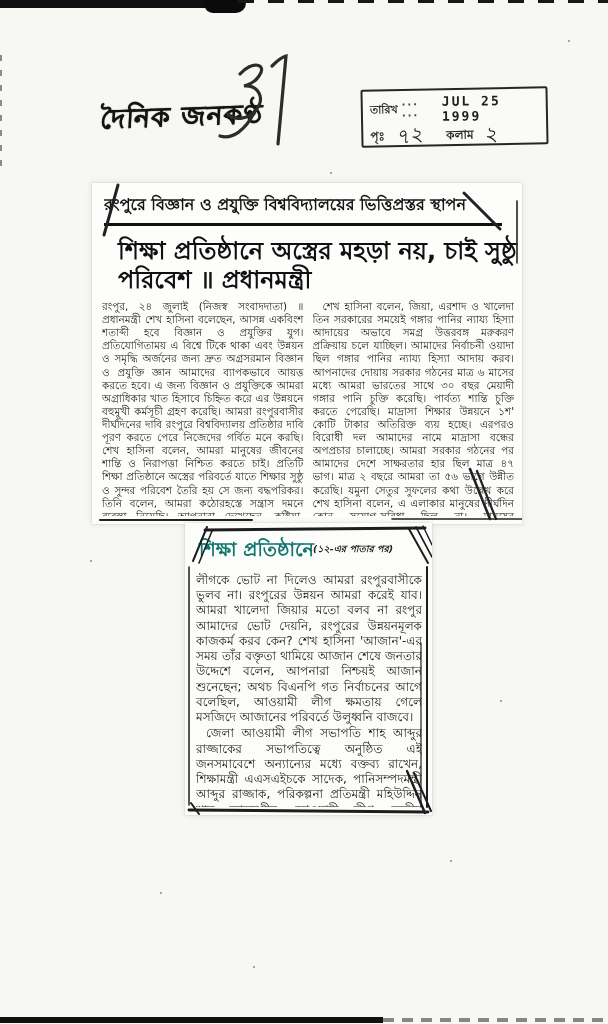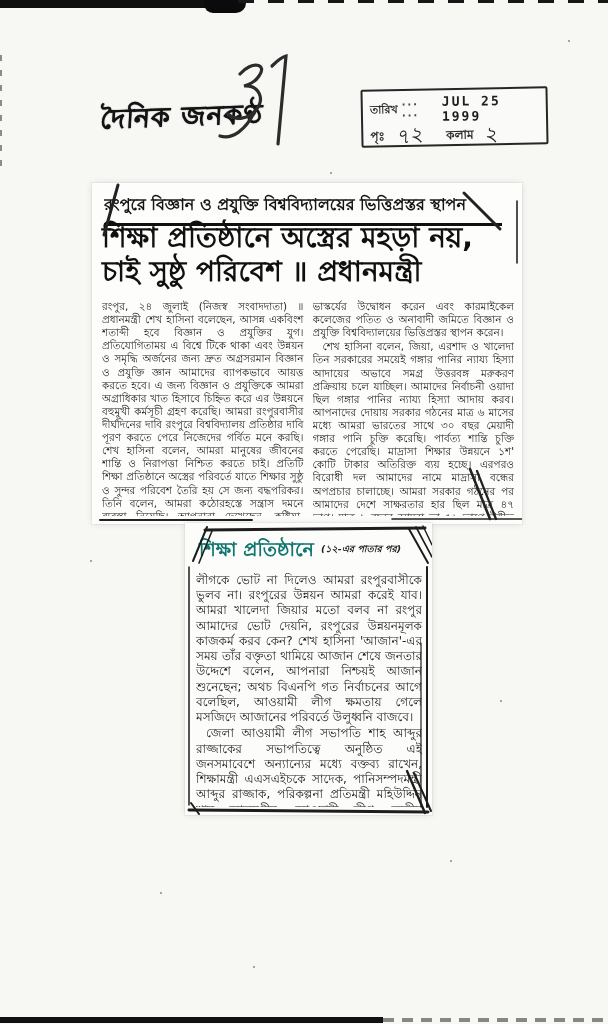--- a/index.html
+++ b/index.html
@@ -42,40 +42,40 @@
   .clip1{
     position:absolute;left:92px;top:183px;width:430px;height:341px;
     background:#fdfdfb;box-shadow:0 0 7px rgba(0,0,0,.10), 0 0 0 1px rgba(0,0,0,.04);
   }
   .kicker{
     position:absolute;left:12px;top:9px;width:398px;
     font-size:16px;font-weight:700;color:#151515;
     border-bottom:3px solid #101010;padding-bottom:4px;white-space:nowrap;overflow:hidden;
   }
   .headline{
-    position:absolute;left:10px;top:38px;width:408px;margin:0;
-    font-size:28px;line-height:1.2;font-weight:800;color:#101010;letter-spacing:0;
+    position:absolute;left:10px;top:38px;width:408px;margin:16px;
+    font-size:24px;line-height:1.2;font-weight:800;color:#101010;letter-spacing:0;
   }
   .cols{position:absolute;left:10px;top:117px;width:412px;height:216px;display:flex;gap:9px;overflow:hidden;}
   .col{width:202px;height:100%;overflow:hidden;text-align:justify;
     font-size:10.4px;line-height:1.26;color:#222;font-weight:500;}
   .col p{margin:0 0 1px 0;text-indent:10px;}
   .col p.first{text-indent:0;}
   .clip1-marks,.clip2-marks{position:absolute;left:0;top:0;pointer-events:none;}
   .clip1-marks line{stroke:#222;stroke-linecap:round;}
   
   .clip2{
     position:absolute;left:185px;top:523px;width:247px;height:292px;
     background:#fcfcfa;box-shadow:0 0 7px rgba(0,0,0,.10), 0 0 0 1px rgba(0,0,0,.04);
   }
   .clip2-title{
     position:absolute;left:14px;top:12px;font-size:19px;font-weight:800;color:#0f766e;white-space:nowrap;
   }
   .clip2-cont{
-    position:absolute;left:136px;top:19px;font-size:9.5px;font-weight:700;font-style:italic;color:#222;white-space:nowrap;
+    position:absolute;left:128px;top:19px;font-size:9.5px;font-weight:700;font-style:italic;color:#222;white-space:nowrap;
   }
   .clip2-body{
     position:absolute;left:11px;top:50px;width:226px;height:234px;overflow:hidden;
     text-align:justify;font-size:12px;line-height:1.27;color:#222;font-weight:400;
   }
   .clip2-body p{margin:0 0 1px 0;text-indent:10px;}
   .clip2-body p.first{text-indent:0;}
   .clip2-marks line{stroke:#1d1d1d;stroke-linecap:round;}
   .speck{position:absolute;background:#8a8a8a;border-radius:50%;}
 </style>
@@ -113,21 +113,20 @@
 
   <div class="clip1">
     <div class="kicker">রংপুরে বিজ্ঞান ও প্রযুক্তি বিশ্ববিদ্যালয়ের ভিত্তিপ্রস্তর স্থাপন</div>
     <h1 class="headline">শিক্ষা প্রতিষ্ঠানে অস্ত্রের মহড়া নয়, চাই সুষ্ঠু পরিবেশ ॥ প্রধানমন্ত্রী</h1>
     <div class="cols">
       <div class="col">
         <p class="first">রংপুর, ২৪ জুলাই (নিজস্ব সংবাদদাতা) ॥ প্রধানমন্ত্রী শেখ হাসিনা বলেছেন, আসন্ন একবিংশ শতাব্দী হবে বিজ্ঞান ও প্রযুক্তির যুগ। প্রতিযোগিতাময় এ বিশ্বে টিকে থাকা এবং উন্নয়ন ও সমৃদ্ধি অর্জনের জন্য দ্রুত অগ্রসরমান বিজ্ঞান ও প্রযুক্তি জ্ঞান আমাদের ব্যাপকভাবে আয়ত্ত করতে হবে। এ জন্য বিজ্ঞান ও প্রযুক্তিকে আমরা অগ্রাধিকার খাত হিসাবে চিহ্নিত করে এর উন্নয়নে বহুমুখী কর্মসূচী গ্রহণ করেছি। আমরা রংপুরবাসীর দীর্ঘদিনের দাবি রংপুরে বিশ্ববিদ্যালয় প্রতিষ্ঠার দাবি পূরণ করতে পেরে নিজেদের গর্বিত মনে করছি। শেখ হাসিনা বলেন, আমরা মানুষের জীবনের শান্তি ও নিরাপত্তা নিশ্চিত করতে চাই। প্রতিটি শিক্ষা প্রতিষ্ঠানে অস্ত্রের পরিবর্তে যাতে শিক্ষার সুষ্ঠু ও সুন্দর পরিবেশ তৈরি হয় সে জন্য বদ্ধপরিকর। তিনি বলেন, আমরা কঠোরহস্তে সন্ত্রাস দমনে ব্যবস্থা নিয়েছি। আপনারা দেখেছেন, কুষ্টিয়া, খুলনা, যশোর, ঝিনাইদহসহ সমগ্র দক্ষিণ ও পূর্বাঞ্চলের সন্ত্রাসীরা তাদের অস্ত্রসমর্পণ করে সারেন্ডার করে যাচ্ছে। আমরা জনগণের শান্তি ও নিরাপত্তা এ কারণে আনতে চাই যে, শান্তি ও স্থিতিশীলতা ছাড়া অর্থনৈতিক মুক্তিলাভের কোন পথ নেই। শেখ হাসিনা শনিবার বিকালে রংপুর জেলা স্কুল মাঠে জেলা আওয়ামী লীগের আহ্বানে এক জনসভায় বক্তব্য রাখছিলেন।</p>
 
       </div>
       <div class="col">
-        <p class="first">ভাস্কর্যের উদ্বোধন করেন এবং কারমাইকেল কলেজের পতিত ও অনাবাদী জমিতে বিজ্ঞান ও প্রযুক্তি বিশ্ববিদ্যালয়ের ভিত্তিপ্রস্তর স্থাপন করেন।</p>
         <p>শেখ হাসিনা বলেন, জিয়া, এরশাদ ও খালেদা তিন সরকারের সময়েই গঙ্গার পানির ন্যায্য হিস্যা আদায়ের অভাবে সমগ্র উত্তরবঙ্গ মরুকরণ প্রক্রিয়ায় চলে যাচ্ছিল। আমাদের নির্বাচনী ওয়াদা ছিল গঙ্গার পানির ন্যায্য হিস্যা আদায় করব। আপনাদের দোয়ায় সরকার গঠনের মাত্র ৬ মাসের মধ্যে আমরা ভারতের সাথে ৩০ বছর মেয়াদী গঙ্গার পানি চুক্তি করেছি। পার্বত্য শান্তি চুক্তি করতে পেরেছি। মাদ্রাসা শিক্ষার উন্নয়নে ১শ' কোটি টাকার অতিরিক্ত ব্যয় হচ্ছে। এরপরও বিরোধী দল আমাদের নামে মাদ্রাসা বন্ধের অপপ্রচার চালাচ্ছে। আমরা সরকার গঠনের পর আমাদের দেশে সাক্ষরতার হার ছিল মাত্র ৪৭ ভাগ। মাত্র ২ বছরে আমরা তা ৫৬ ভাগে উন্নীত করেছি। যমুনা সেতুর সুফলের কথা উল্লেখ করে শেখ হাসিনা বলেন, এ এলাকার মানুষের দীর্ঘদিন কোন সুযোগ-সুবিধা ছিল না। মানুষের কর্মসংস্থানের ব্যবস্থা ছিল না। কোন কলকারখানা গড়ে ওঠেনি। কেবলমাত্র কৃষির ওপরই নির্ভরশীল ছিল। কিন্তু বঙ্গবন্ধু সেতু উদ্বোধনের পর কৃষিভিত্তিক শিল্প কলকারখানা গড়ে উঠছে।</p>
 
       </div>
     </div>
     <svg class="clip1-marks" width="430" height="341" viewBox="0 0 430 341">
 
       <line x1="26" y1="2" x2="12" y2="52" stroke-width="3"></line>
 
       <line x1="372" y1="10" x2="408" y2="46" stroke-width="3"></line>
 

